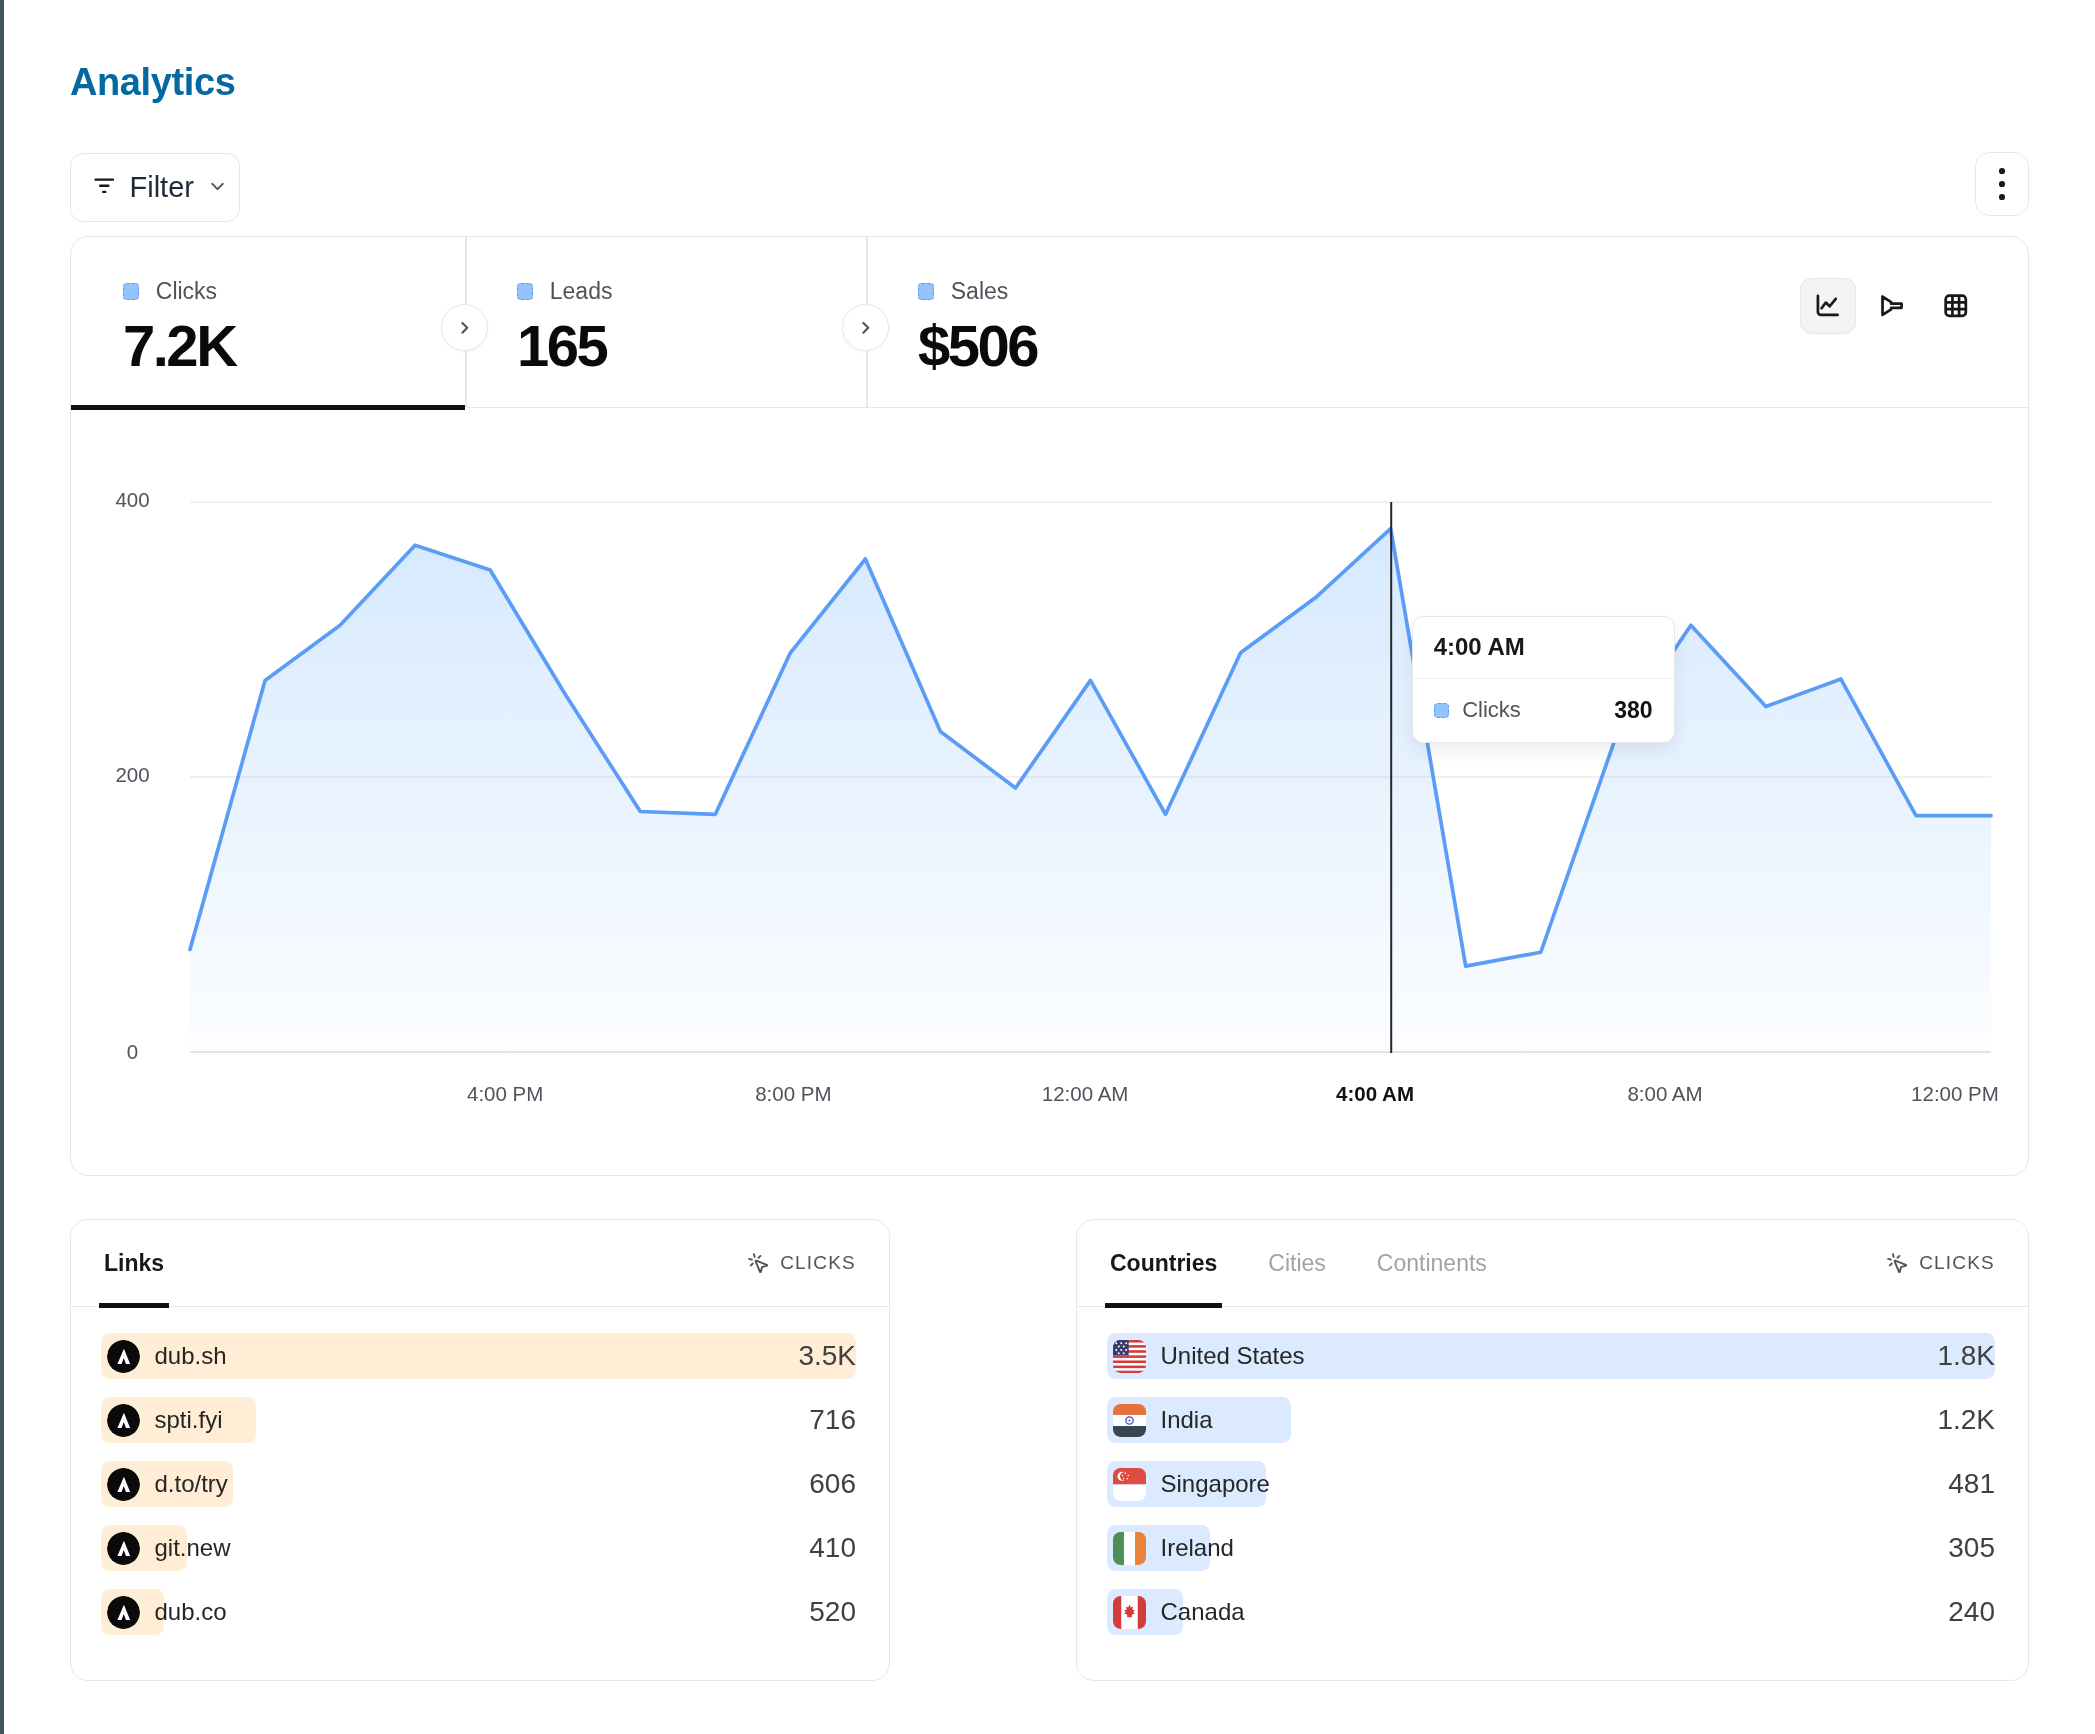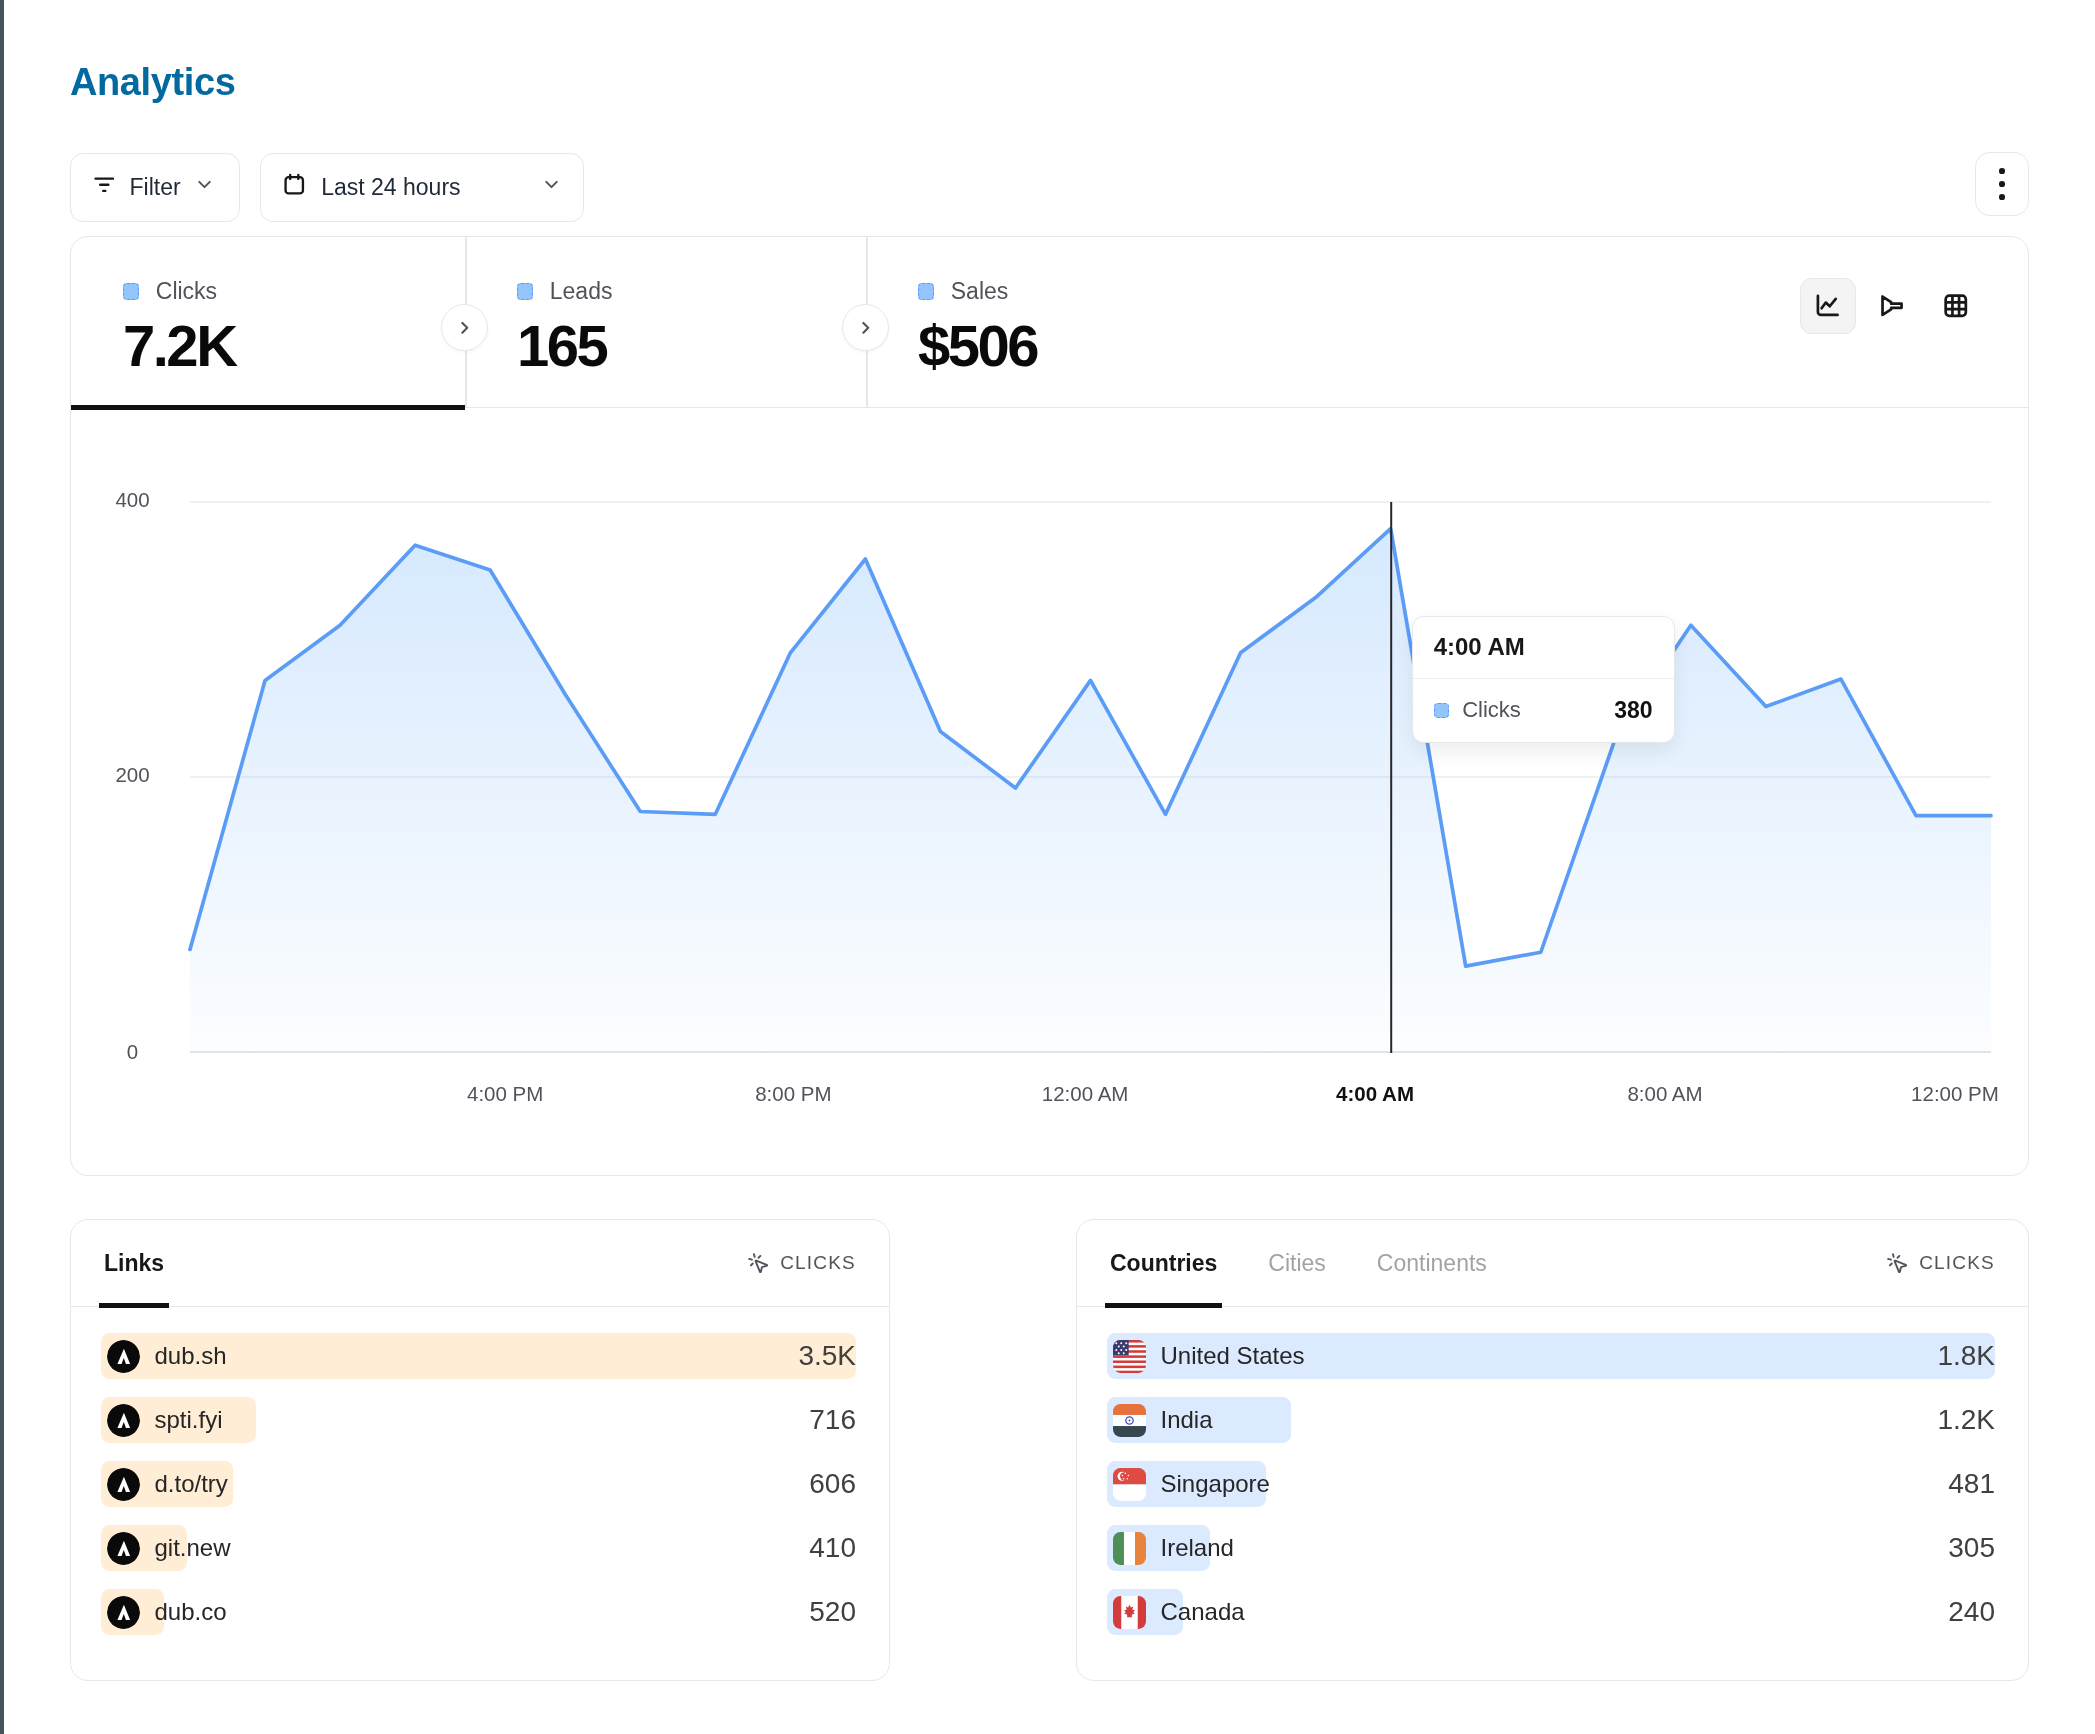--- a/index.html
+++ b/index.html
@@ -4,21 +4,21 @@
 <style>
   * { box-sizing: border-box; margin: 0; padding: 0; }
   html,body { width:2096px; height:1735px; background:#ffffff; font-family:"Liberation Sans", sans-serif; }
   .page { position:relative; width:2096px; height:1735px; overflow:hidden; background:#fff; }
   .edge-strip { position:absolute; left:0; top:0; width:4.1px; height:100%; background:#44545a; }
 
   .page-title { position:absolute; left:70px; top:61px; font-size:38px; font-weight:800; color:#0369a1; letter-spacing:-0.4px; }
 
   
   .btn { position:absolute; top:153px; height:69px; background:#fff; border:1.6px solid #e5e7eb; border-radius:13px;
-         display:flex; align-items:center; color:#1f2937; font-size:23px; cursor:pointer; }
+         display:flex; align-items:center; color:#1f2937; font-size:29px; cursor:pointer; }
   .btn svg { flex:none; }
   #filter-btn { left:70px; width:170px; padding:0 21px; gap:13px; }
   #date-btn { left:260px; width:324px; padding:0 21px; gap:14.7px; }
   #date-btn .spacer { flex:1; }
   #kebab-btn { left:1975px; top:152px; width:54px; height:64px; border:1.6px solid #e5e7eb; border-radius:14.7px;
                position:absolute; background:#fff; display:flex; flex-direction:column; align-items:center; justify-content:center; gap:7.4px; cursor:pointer; }
   #kebab-btn i { width:5.7px; height:5.7px; border-radius:50%; background:#18181b; }
 
   
   .main-card { position:absolute; left:70px; top:236px; width:1959px; height:940px; border:1.6px solid #e5e7eb; border-radius:18px; background:#fff; }
@@ -95,35 +95,20 @@
         </svg>
     </span>
     <span>Filter</span>
     <span>
       <svg width="21" height="21" viewBox="0 0 24 24" fill="none" stroke="#52525b" stroke-width="2.3" stroke-linecap="round" stroke-linejoin="round">
           <path d="M6 9l6 6 6-6"></path>
         </svg>
     </span>
   </div>
 
-  <div class="btn" id="date-btn">
-    <span>
-      <svg width="24.5" height="24.5" viewBox="0 0 24 24" fill="none" stroke="#18181b" stroke-width="2.3" stroke-linecap="round">
-          <rect x="3.5" y="5" width="17" height="16" rx="3"></rect>
-          <path d="M8 2.8v4M16 2.8v4"></path>
-        </svg>
-    </span>
-    <span>Last 24 hours</span>
-    <span class="spacer"></span>
-    <span>
-      <svg width="21" height="21" viewBox="0 0 24 24" fill="none" stroke="#52525b" stroke-width="2.3" stroke-linecap="round" stroke-linejoin="round">
-          <path d="M6 9l6 6 6-6"></path>
-        </svg>
-    </span>
-  </div>
 
   <div id="kebab-btn">
     <i></i>
       <i></i>
       <i></i>
   </div>
 
   <div class="main-card">
 
     <div class="metric-row">

